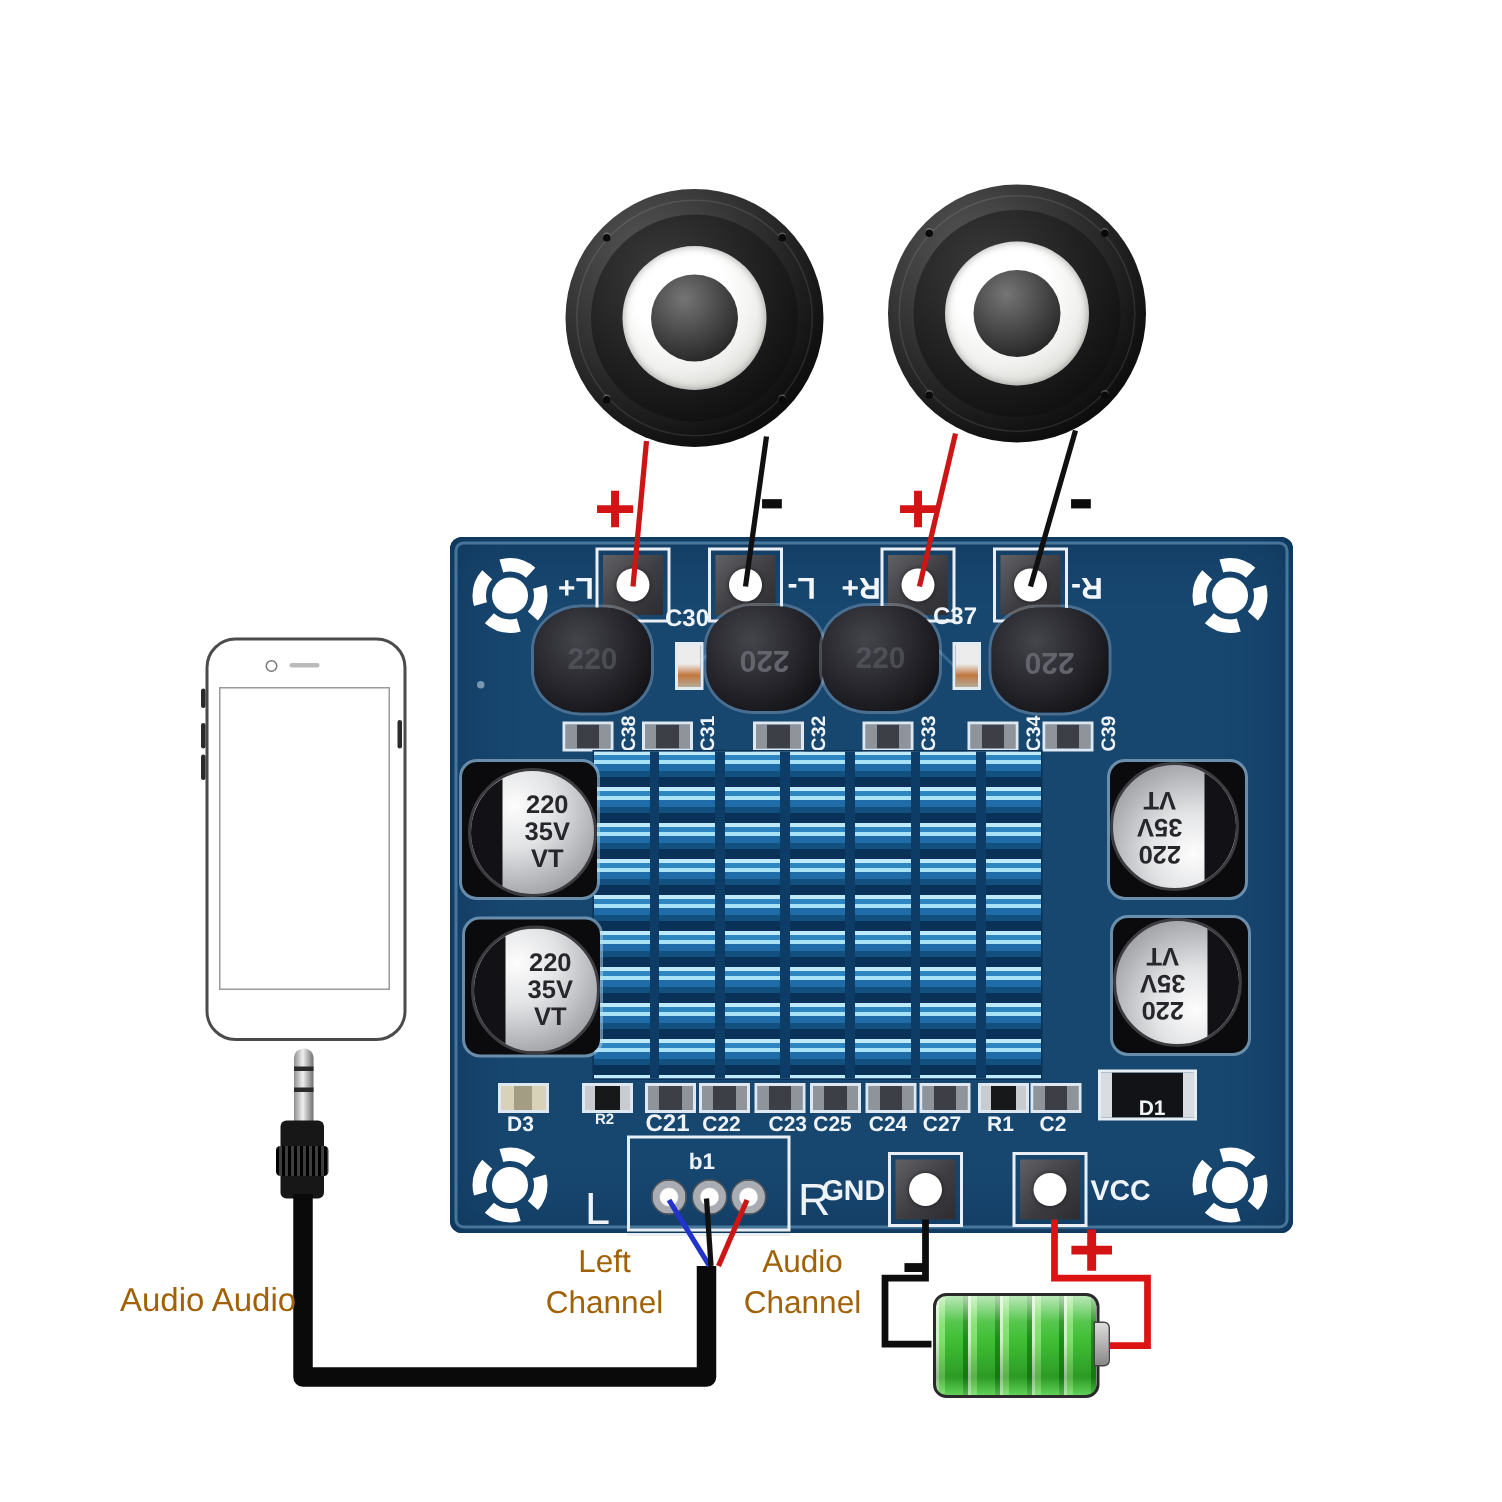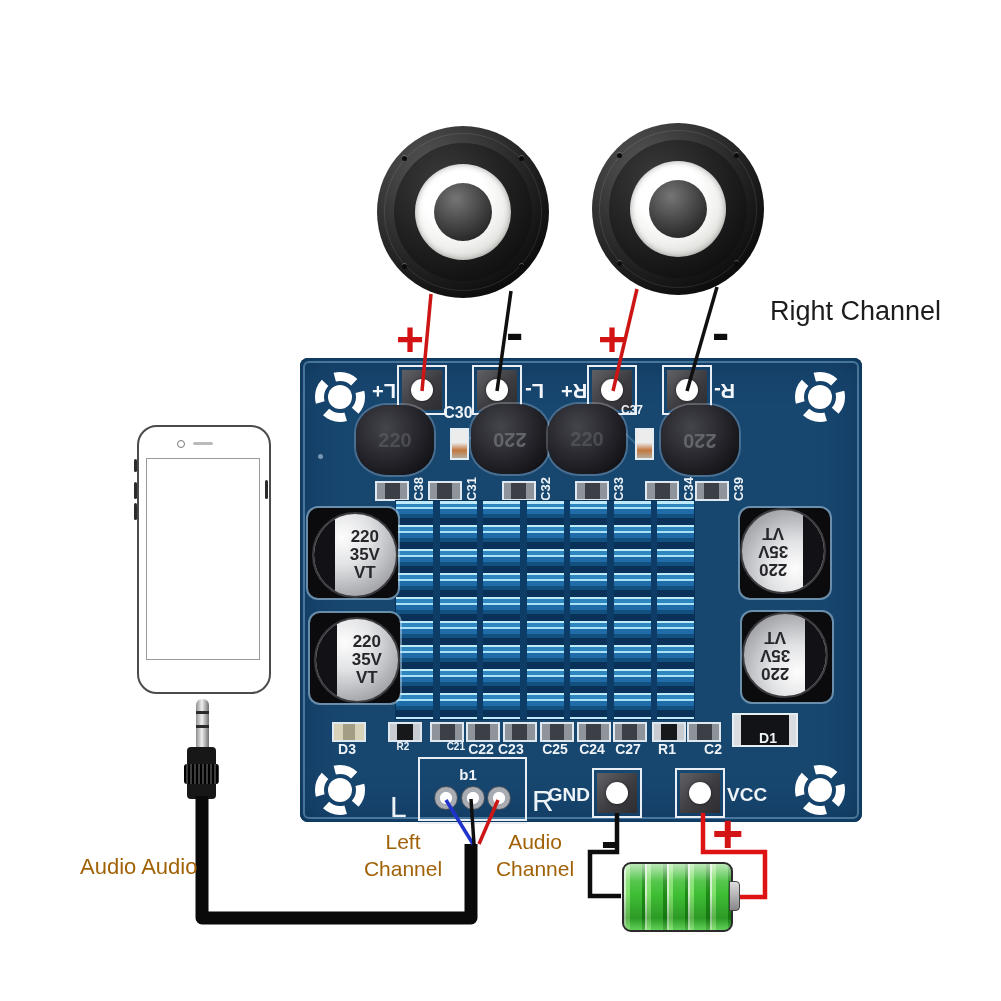--- a/index.html
+++ b/index.html
@@ -136,21 +136,20 @@
     <div class="spk-ring"></div>
     <div class="screw" style="left:25px;top:30px;"></div>
     <div class="screw" style="left:142px;top:30px;"></div>
     <div class="screw" style="left:25px;top:138px;"></div>
     <div class="screw" style="left:142px;top:138px;"></div>
     <div class="spk-surround"></div>
     <div class="spk-cone"></div>
     <div class="spk-cap"></div>
   </div>
 
-  <div class="lbl chan" style="left:770px;top:296px;">Right Channel</div>
 
   <div class="pm red" style="left:396px;top:316px;font-size:48px;">+</div>
   <div class="pm blk" style="left:506px;top:306px;font-size:52px;">-</div>
   <div class="pm red" style="left:598px;top:316px;font-size:48px;">+</div>
   <div class="pm blk" style="left:712px;top:306px;font-size:52px;">-</div>
 
   <div class="board">
     <div class="board-inner"></div>
 
     <div class="trace" style="left:178px;top:50px;width:2px;height:42px;transform:rotate(45deg);"></div>
@@ -201,21 +200,21 @@
       </div>
     <div class="inductor" style="left:248px;top:46px;">
         <span style="opacity:.55;">220</span>
       </div>
     <div class="inductor" style="left:361px;top:47px;">
         <span class="rot180" style="display:inline-block;">220</span>
       </div>
 
     <div class="silk" style="left:138px;top:46px;font-size:16px;width:40px;text-align:center;">C30</div>
     <div class="vcomp" style="left:150px;top:70px;"></div>
-    <div class="silk" style="left:312px;top:45px;font-size:12px;width:40px;text-align:center;">C37</div>
+    <div class="silk" style="left:322px;top:45px;font-size:16px;width:40px;text-align:left;">C37</div>
     <div class="vcomp" style="left:335px;top:70px;"></div>
 
     <div class="hcomp" style="left:75px;top:123px;"></div>
     <div class="vlabel" style="left:96px;top:124px;">C38</div>
     <div class="hcomp" style="left:128px;top:123px;"></div>
     <div class="vlabel" style="left:149px;top:124px;">C31</div>
     <div class="hcomp" style="left:202px;top:123px;"></div>
     <div class="vlabel" style="left:223px;top:124px;">C32</div>
     <div class="hcomp" style="left:275px;top:123px;"></div>
     <div class="vlabel" style="left:296px;top:124px;">C33</div>
@@ -274,28 +273,28 @@
     <div class="hcomp" style="left:203px;top:364px;"></div>
     <div class="hcomp" style="left:240px;top:364px;"></div>
     <div class="hcomp" style="left:277px;top:364px;"></div>
     <div class="hcomp" style="left:313px;top:364px;"></div>
     <div class="hcomp res" style="left:352px;top:364px;"></div>
     <div class="hcomp" style="left:387px;top:364px;"></div>
     <div class="d1"></div>
 
     <div class="silk" style="left:27px;top:383px;width:40px;text-align:center;font-size:14px;">D3</div>
     <div class="silk" style="left:83px;top:383px;width:40px;text-align:center;font-size:10px;">R2</div>
-    <div class="silk" style="left:125px;top:383px;width:40px;text-align:right;font-size:10px;">C21</div>
+    <div class="silk" style="left:125px;top:383px;width:40px;text-align:center;font-size:16px;">C21</div>
     <div class="silk" style="left:161px;top:383px;width:40px;text-align:center;font-size:14px;">C22</div>
-    <div class="silk" style="left:198px;top:383px;width:40px;text-align:left;font-size:14px;">C23</div>
+    <div class="silk" style="left:198px;top:383px;width:40px;text-align:right;font-size:14px;">C23</div>
     <div class="silk" style="left:235px;top:383px;width:40px;text-align:center;font-size:14px;">C25</div>
     <div class="silk" style="left:272px;top:383px;width:40px;text-align:center;font-size:14px;">C24</div>
     <div class="silk" style="left:308px;top:383px;width:40px;text-align:center;font-size:14px;">C27</div>
     <div class="silk" style="left:347px;top:383px;width:40px;text-align:center;font-size:14px;">R1</div>
-    <div class="silk" style="left:382px;top:383px;width:40px;text-align:right;font-size:14px;">C2</div>
+    <div class="silk" style="left:382px;top:383px;width:40px;text-align:center;font-size:14px;">C2</div>
     <div class="silk" style="left:437px;top:372px;width:40px;text-align:right;font-size:14px;">D1</div>
 
     <div class="connbox"></div>
     <div class="connline"></div>
     <div class="silk" style="left:148px;top:408px;width:40px;text-align:center;font-size:15px;">b1</div>
     <div class="chole" style="left:134px;top:428px;"></div>
     <div class="chole" style="left:161px;top:428px;"></div>
     <div class="chole" style="left:187px;top:428px;"></div>
     <div class="silk" style="left:90px;top:432px;font-size:30px;font-weight:400;">L</div>
     <div class="silk" style="left:232px;top:426px;font-size:30px;font-weight:400;">R</div>

